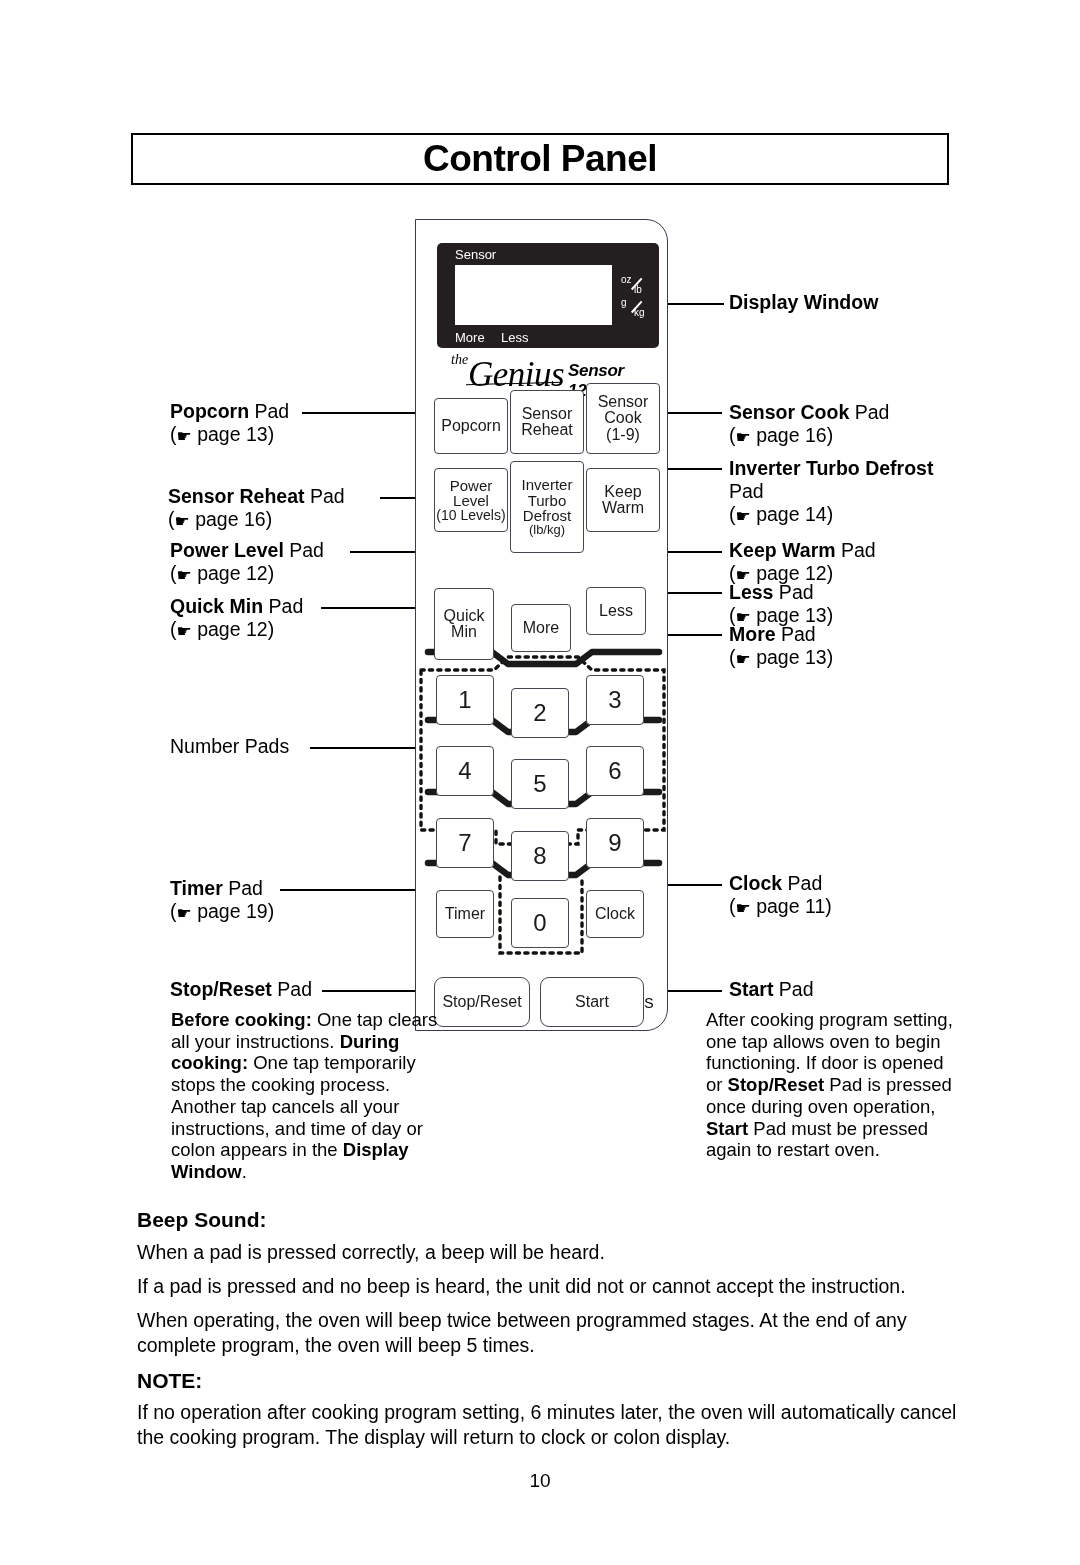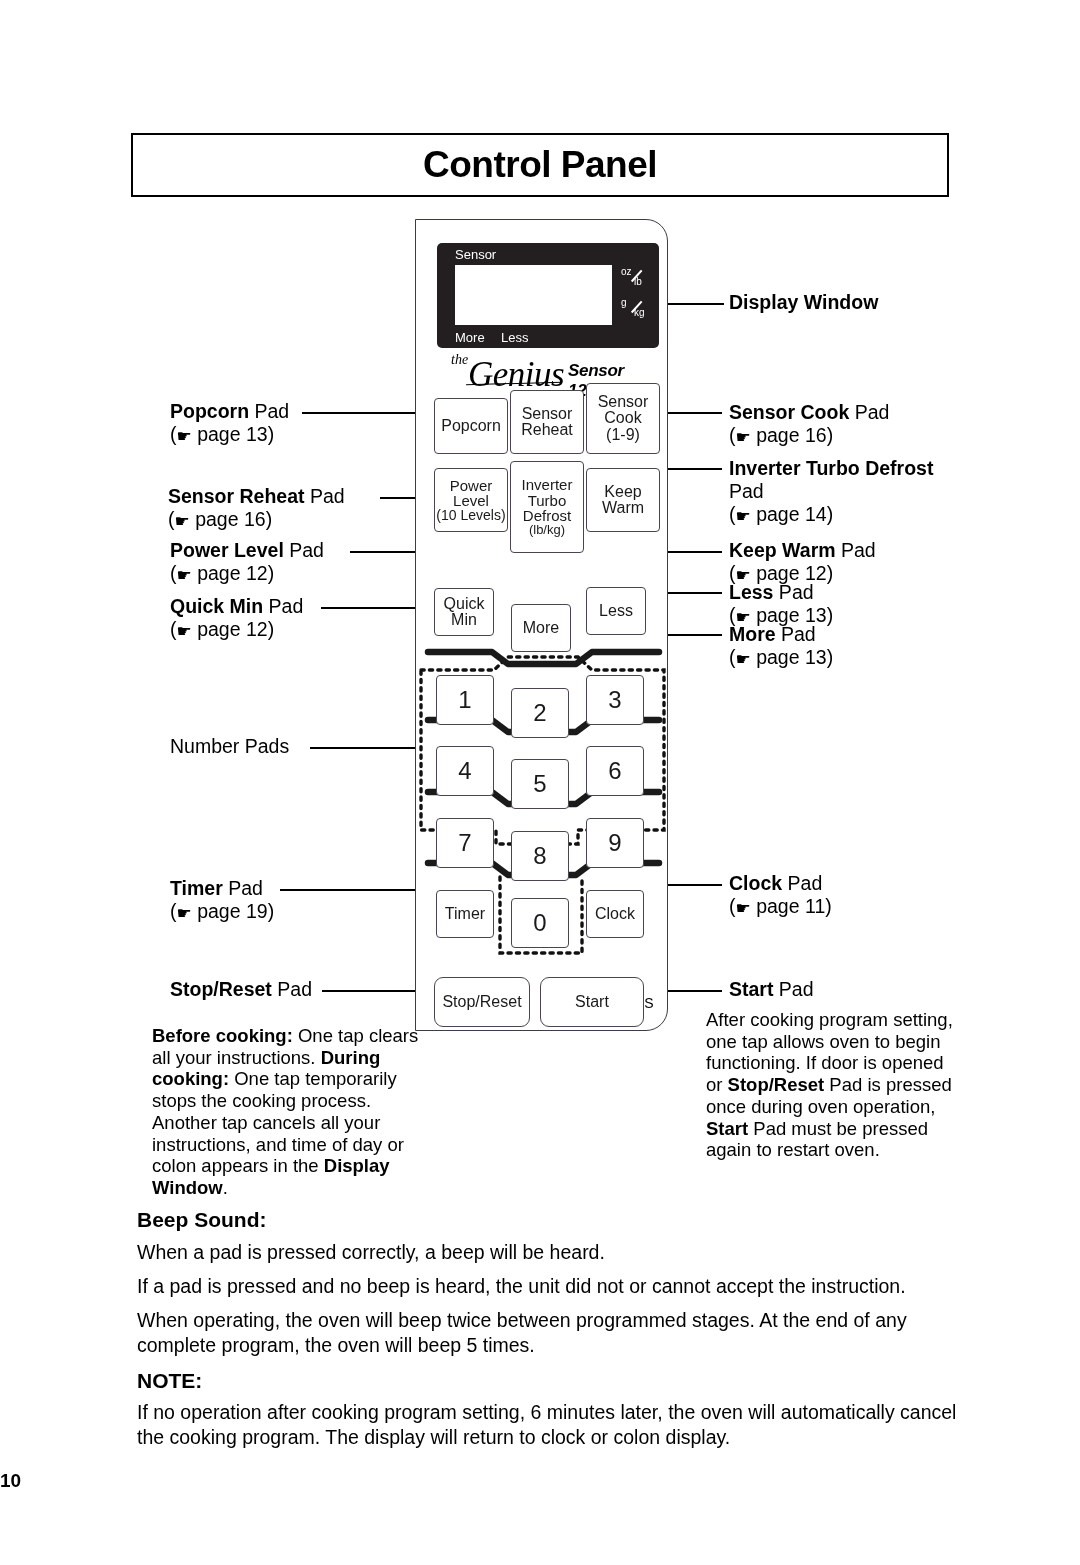--- a/index.html
+++ b/index.html
@@ -14,21 +14,21 @@
     position: relative;
     overflow: hidden;
   }
 
   
   #title-box {
     position: absolute;
     left: 131px;
     top: 133px;
     width: 818px;
-    height: 64px;
+    height: 52px;
     border: 2px solid #000;
     display: flex;
     align-items: center;
     justify-content: center;
   }
   #title-box .title-text {
     font-size: 37px;
     font-weight: bold;
     letter-spacing: -0.5px;
   }
@@ -88,21 +88,21 @@
   }
   #display-window .dw-unit .num { display:block; margin-left: 1px;}
   #display-window .dw-unit .den { display:block; margin-left: 14px;}
   #display-window .dw-unit .bar {
     position: absolute;
     left: 9px; top: 8px;
     width: 15px; height: 1.5px;
     background: #fff;
     transform: rotate(-48deg);
   }
-  #display-window .dw-ozlb { top: 24px; }
+  #display-window .dw-ozlb { top: 32px; }
   #display-window .dw-gkg  { top: 55px; }
 
   
   #brand {
     position: absolute;
     left: 14px;
     top: 133px;
     width: 225px;
     height: 32px;
   }
@@ -217,23 +217,23 @@
   }
   .wide-text {
     position: absolute;
     font-size: 19.5px;
     line-height: 1.30;
     z-index: 6;
   }
   #page-number {
     position: absolute;
     left: 0; width: 1080px;
-    text-align: left;
+    text-align: center;
     font-size: 19px;
-    font-weight: bold;
+    font-weight: normal;
   }
 </style>
 </head>
 <body>
 
 <div id="title-box">
   <span class="title-text">Control Panel</span>
 </div>
 
 <div class="lead" style="left:302px; top:412px;  width:187px;"></div>
@@ -318,21 +318,21 @@
       <span class="sub" style="font-size:13px;">(lb/kg)</span>
     </span>
   </div>
   <div class="pad" style="left:170px; top:248px; width:74px; height:64px;">
     <span>
       <span>Keep</span><br>
       <span>Warm</span>
     </span>
   </div>
 
-  <div class="pad" style="left:18px; top:368px; width:60px; height:48px;">
+  <div class="pad" style="left:18px; top:368px; width:60px; height:72px;">
     <span>
       <span>Quick</span><br>
       <span>Min</span>
     </span>
   </div>
   <div class="pad" style="left:95px; top:384px; width:60px; height:48px;">
     <span>More</span>
   </div>
   <div class="pad" style="left:170px; top:367px; width:60px; height:48px;">
     <span>Less</span>
@@ -474,21 +474,21 @@
 
 <div class="callout right" style="left:729px; top:872px;">
   <span><b>Clock</b><span> Pad</span></span>
   <span class="pg">(<span class="hand">☛</span> <span>page</span> <span>11</span>)</span>
 </div>
 
 <div class="callout right" style="left:729px; top:978px;">
   <span><b>Start</b><span> Pad</span></span>
 </div>
 
-<div class="bodytext" style="left:152px; top:1009px; width:267px;margin-top:16px;">
+<div class="bodytext" style="left:171px; top:1009px; width:267px;">
   <b>Before cooking:</b><span> One tap clears all your instructions. </span><b>During cooking:</b><span> One tap temporarily stops the cooking process. Another tap cancels all your instructions, and time of day or colon appears in the </span><b>Display Window</b><span>.</span>
 </div>
 
 <div class="bodytext" style="left:706px; top:1009px; width:250px;">
   <span>After cooking program setting, one tap allows oven to begin functioning. If door is opened or </span><b>Stop/Reset</b><span> Pad is pressed once during oven operation, </span><b>Start</b><span> Pad must be pressed again to restart oven.</span>
 </div>
 
 <div id="beep-head" style="left:137px; top:1208px;">Beep Sound:</div>
 <div class="wide-text" style="left:137px; top:1240px; width:820px;">When a pad is pressed correctly, a beep will be heard.</div>
 <div class="wide-text" style="left:137px; top:1274px; width:830px;">If a pad is pressed and no beep is heard, the unit did not or cannot accept the instruction.</div>

